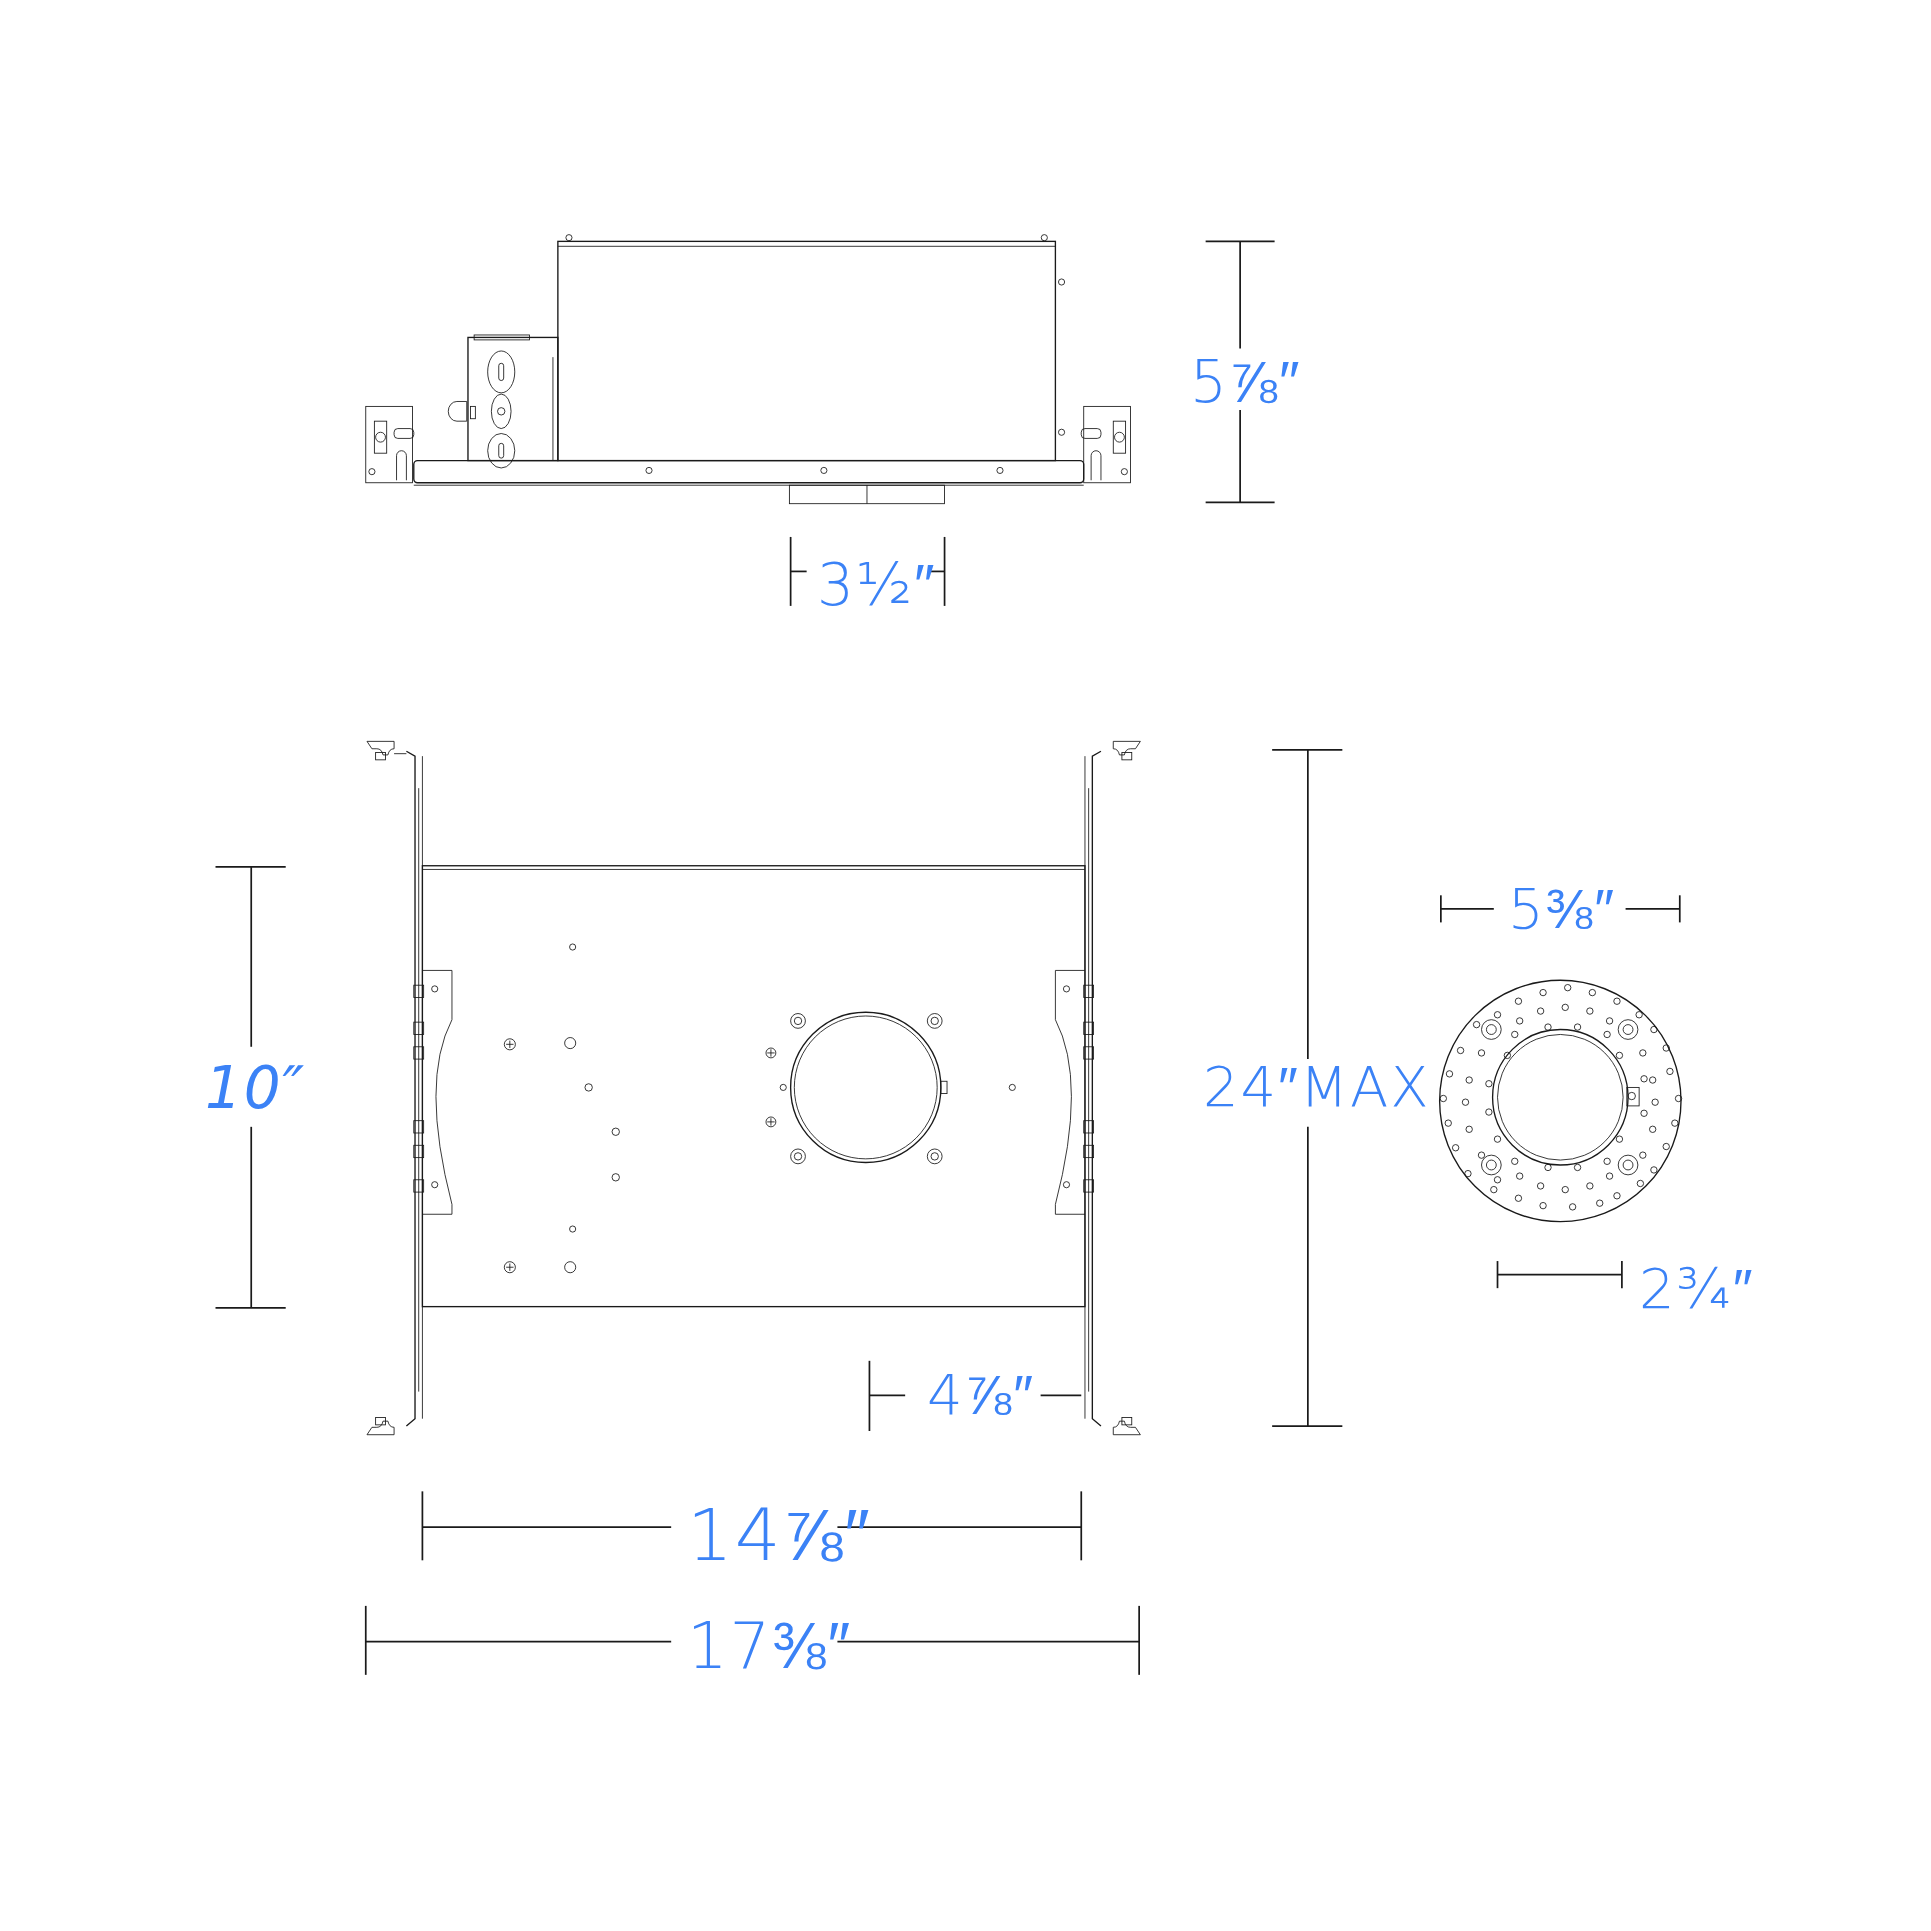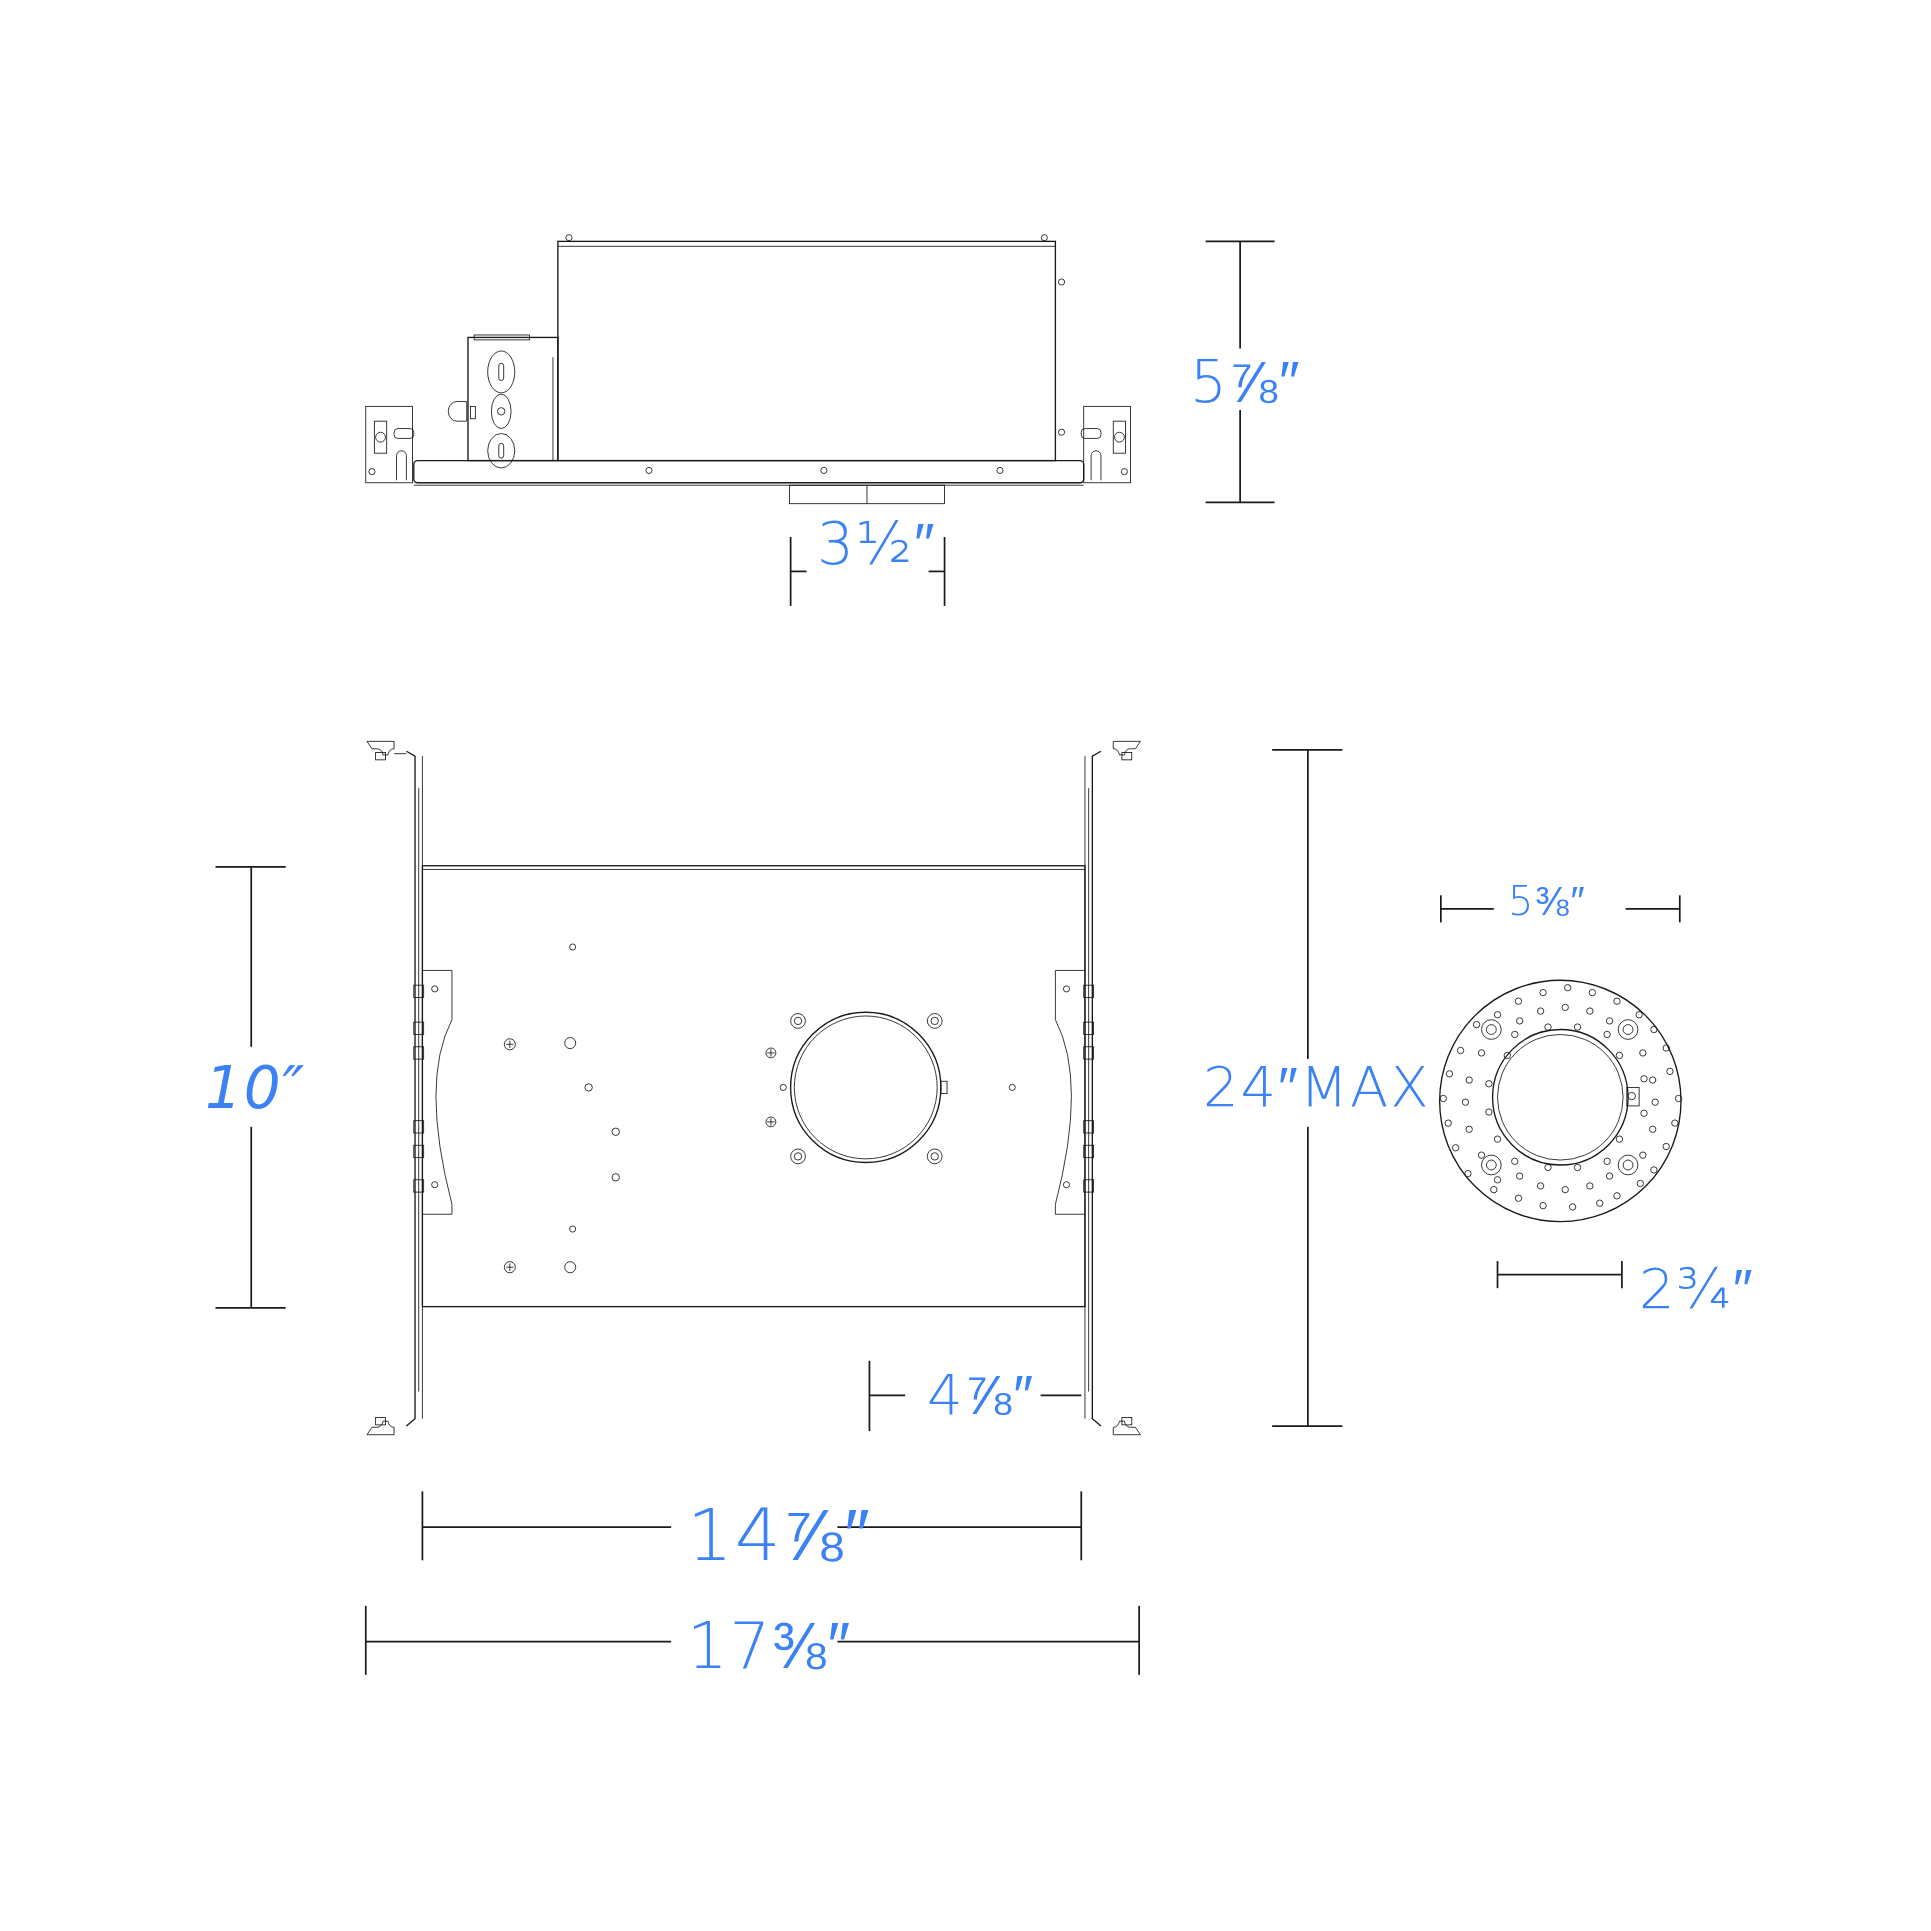--- a/index.html
+++ b/index.html
@@ -272,21 +272,21 @@
   </g>
 
   <g>
     <line class="dim" x1="1216" y1="1024" x2="1216" y2="1046"></line>
     <line class="dim" x1="1216" y1="1035" x2="1317" y2="1035"></line>
     <line class="dim" x1="1317" y1="1024" x2="1317" y2="1046"></line>
   </g>
 </svg>
 
 <div class="lbl" style="left:1190px;top:353px;font-size:58px;">5⅞″</div>
-<div class="lbl" style="left:817px;top:515px;font-size:58px;">3½″</div>
+<div class="lbl" style="left:817px;top:556px;font-size:58px;">3½″</div>
 <div class="lbl" style="left:205px;top:1059px;font-size:58px;font-style:italic;">10″</div>
 <div class="lbl" style="left:1203px;top:1059px;font-size:56px;text-align:center;">24″MAX</div>
 <div class="lbl" style="left:927px;top:1367px;font-size:56px;">4⅞″</div>
 <div class="lbl" style="left:687px;top:1499px;font-size:72px;">14⅞″</div>
 <div class="lbl" style="left:687px;top:1614px;font-size:64px;">17⅜″</div>
-<div class="lbl" style="left:1508px;top:881px;font-size:40px;">5⅜″</div>
+<div class="lbl" style="left:1508px;top:881px;font-size:56px;">5⅜″</div>
 <div class="lbl" style="left:1639px;top:1246px;font-size:56px;margin-top:15px;">2¾″</div>
 
 
 </body></html>

